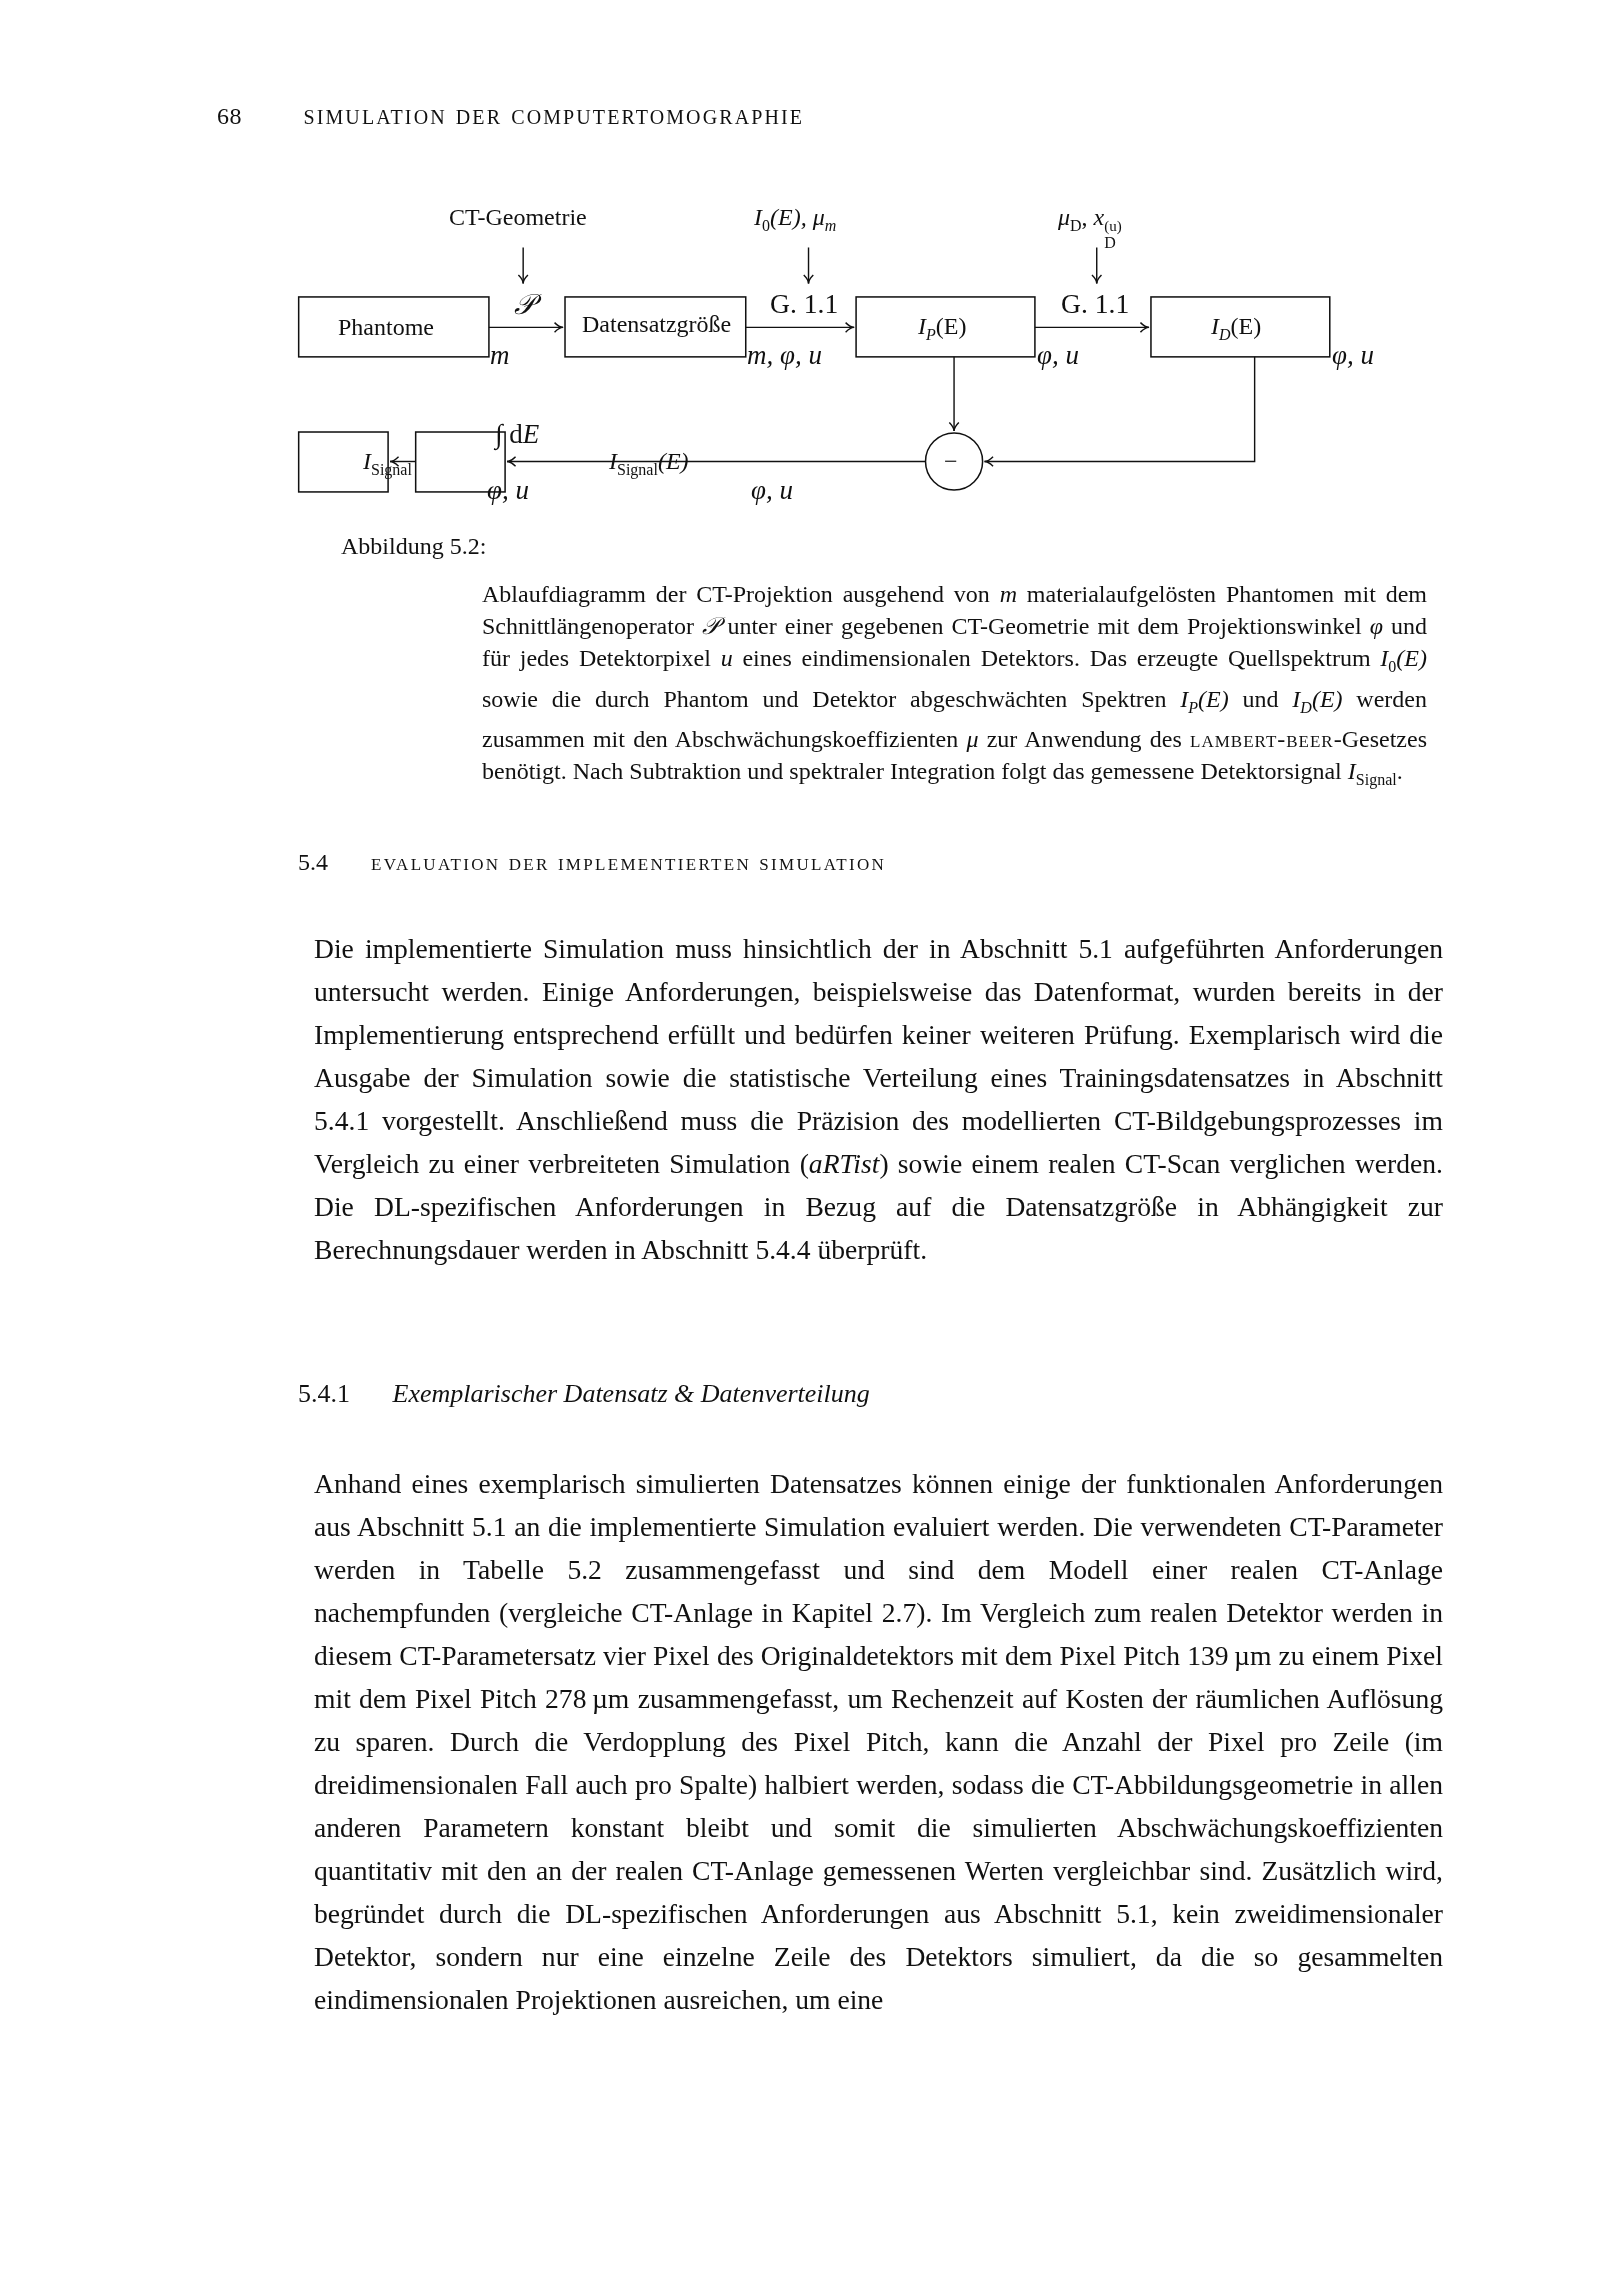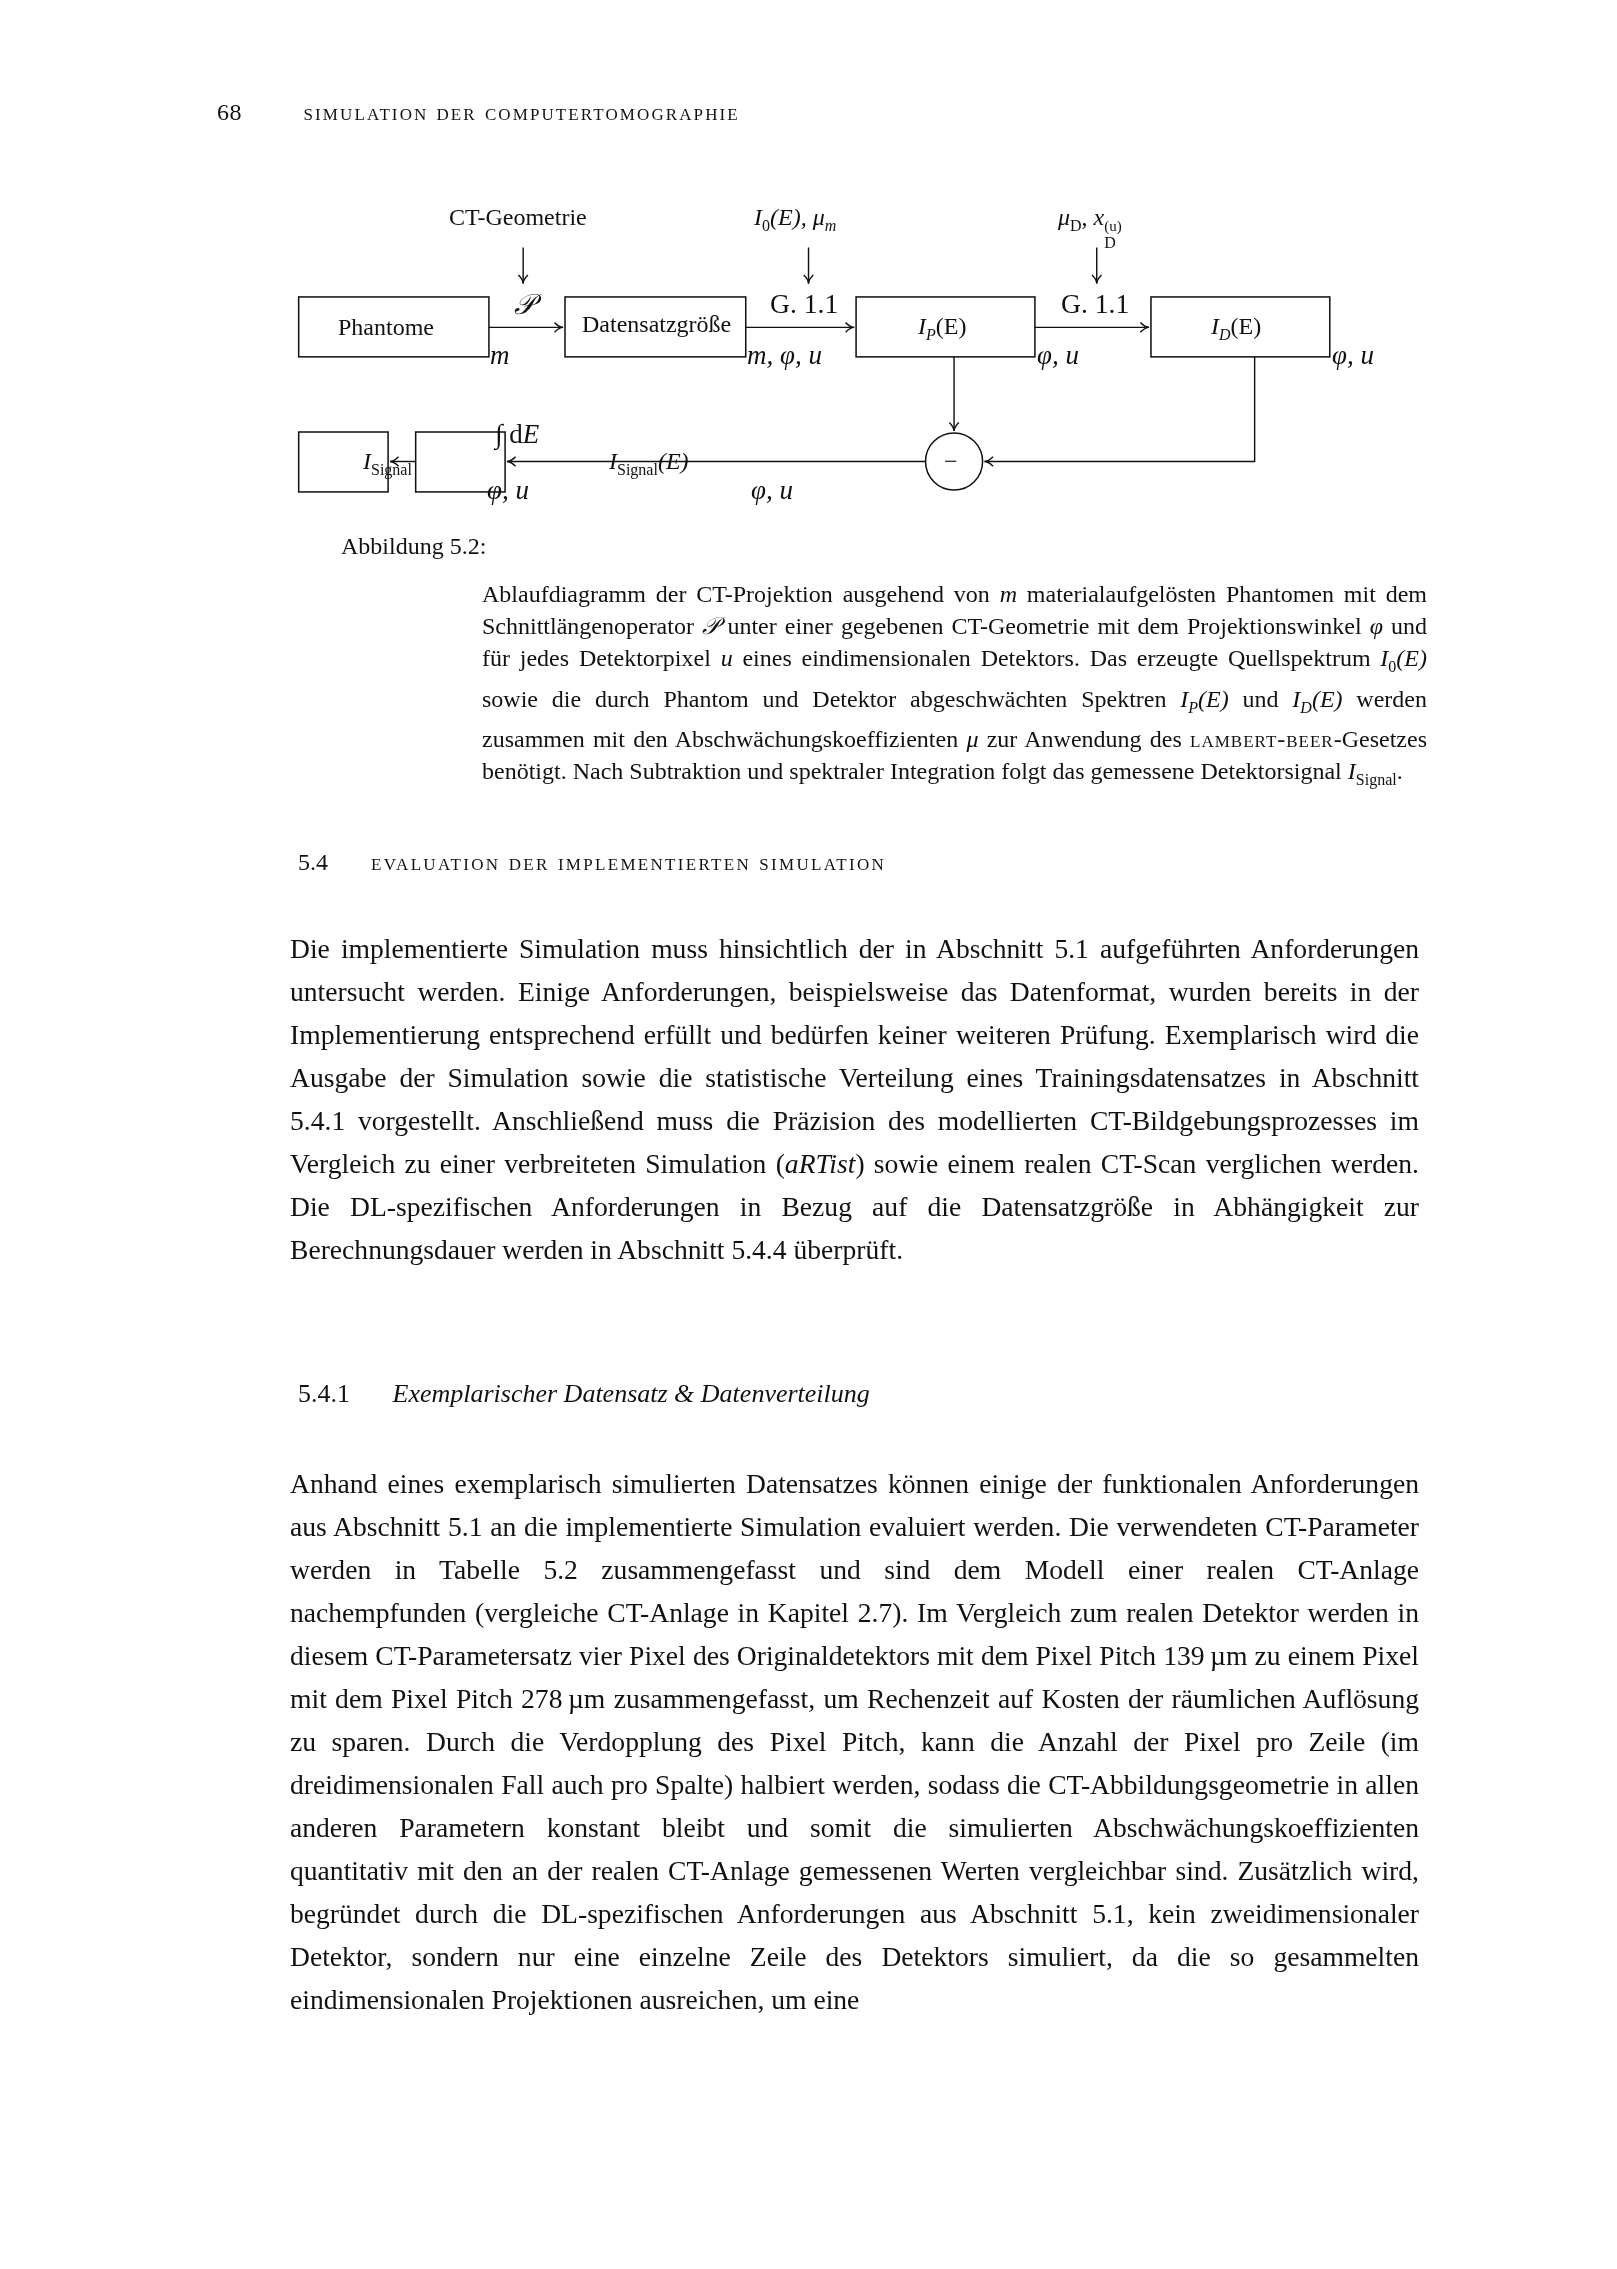--- a/index.html
+++ b/index.html
@@ -4,42 +4,42 @@
 <style>
   html, body { margin: 0; padding: 0; background: #ffffff; }
   body {
     width: 1618px; height: 2269px; position: relative; overflow: hidden;
     font-family: "Liberation Serif", "DejaVu Serif", serif; color: #111111;
   }
   .running-head {
     position: absolute; top: 99px; left: 217px; font-size: 24px; letter-spacing: 0.5px;
   }
   .running-head .pg { display: inline-block; width: 80px; }
-  .running-head .title { font-variant: small-caps; text-transform: lowercase; letter-spacing: 2.1px; font-size: 24px; }
+  .running-head .title { font-variant: small-caps; text-transform: lowercase; letter-spacing: 2.1px; font-size: 28px; }
   .diagram { position: absolute; left: 0; top: 0; width: 1400px; height: 533px; }
   .diagram svg { position: absolute; left: 0; top: 0; }
   .dlabel { position: absolute; font-size: 24px; white-space: nowrap; line-height: 1; }
   .math { font-style: italic; }
   .rm { font-style: normal; }
   .sub { font-size: 16px; vertical-align: -5.7px; font-style: normal; }
   .subi { font-size: 16px; vertical-align: -5.7px; font-style: italic; }
   .caption {
     position: absolute; left: 298px; top: 530px; width: 1129px;
     font-size: 24px; line-height: 32px; text-align: justify;
   }
   .caption .label { float: left; width: 184px; margin-left: 43px; }
   .caption .body { margin-left: 184px; text-align: justify; margin-top: 48px; }
   .sc { font-variant: small-caps; text-transform: lowercase; letter-spacing: 1px; }
   .section-heading {
     position: absolute; left: 298px; top: 849px; font-size: 24px;
   }
   .section-heading .num { display: inline-block; width: 67px; }
   .section-heading .ttl { font-variant: small-caps; text-transform: lowercase; letter-spacing: 2.3px; }
   .para {
-    position: absolute; left: 290px; width: 1129px; font-size: 27.6px; line-height: 43px;
+    position: absolute; left: 314px; width: 1129px; font-size: 27.6px; line-height: 43px;
     text-align: justify; hyphens: manual;
   }
   .subsec {
     position: absolute; left: 298px; top: 1379px; font-size: 26px;
   }
   .subsec .num { display: inline-block; width: 88px; }
   .subsec .ttl { font-style: italic; }
 </style>
 </head>
 <body>

